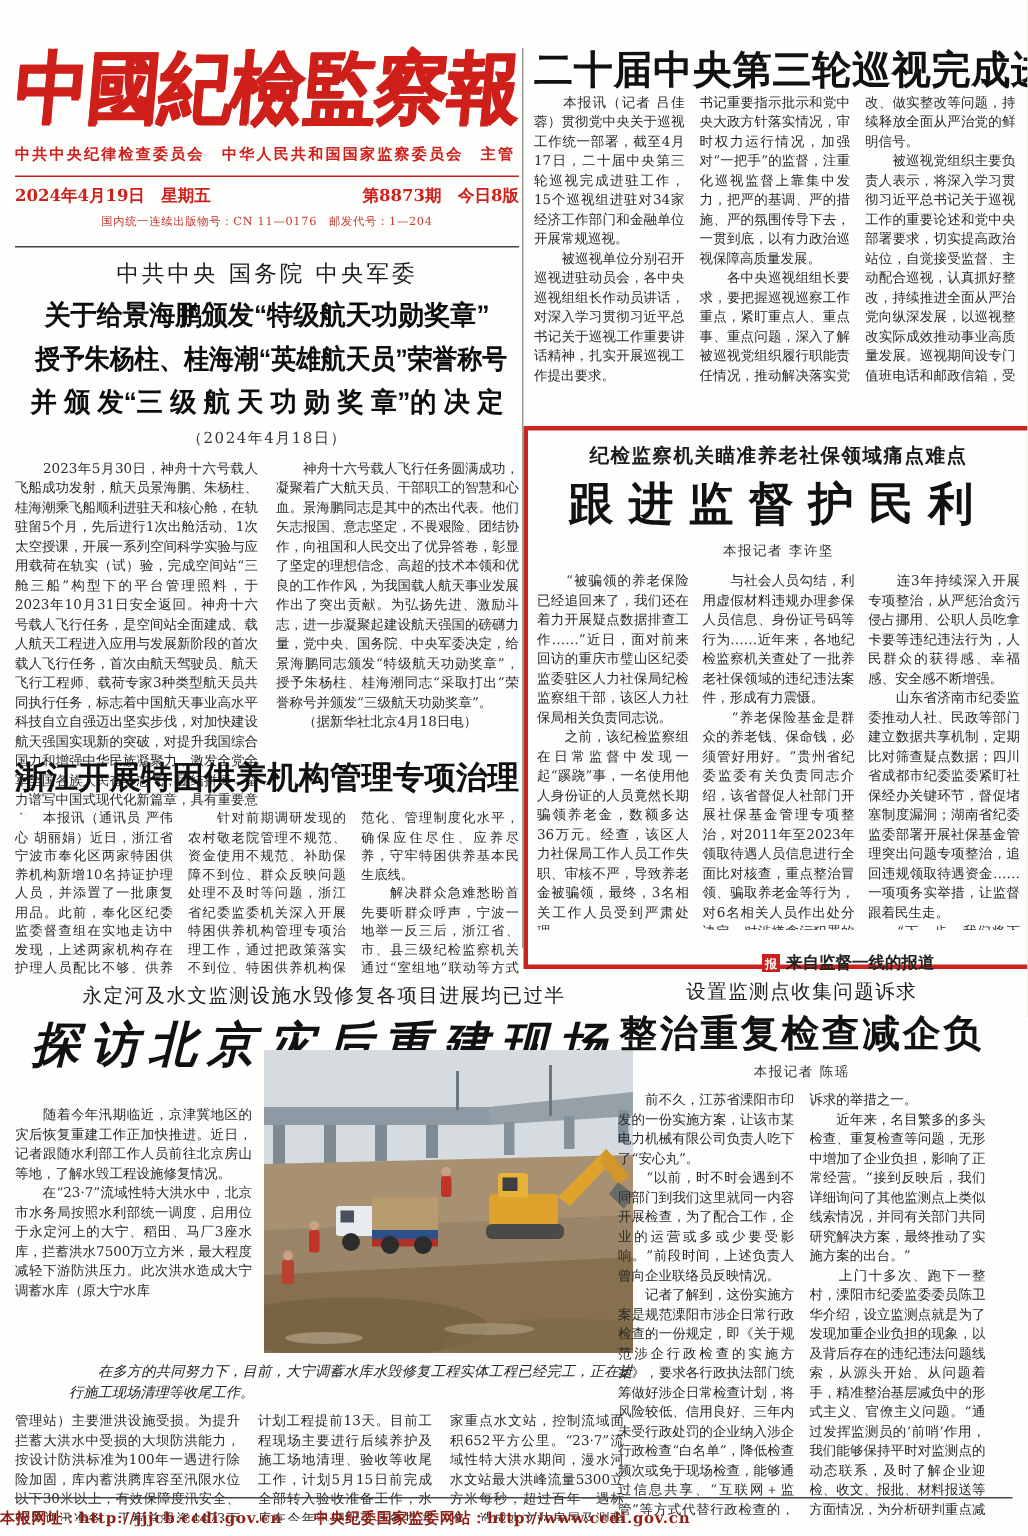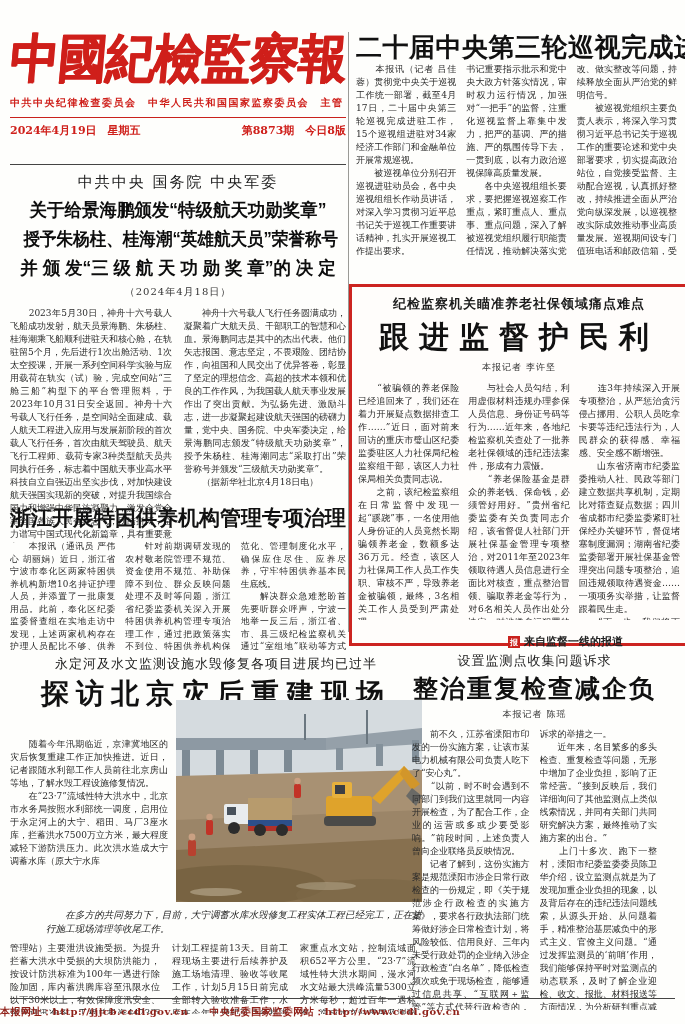--- a/index.html
+++ b/index.html
@@ -36,20 +36,21 @@
 <div class="page">
 
   <div class="abs" style="left:10px;top:32px;width:336px;">
     <div class="masthead-title">中國紀檢監察報</div>
     <div class="masthead-sub" style="margin-top:10px;">中共中央纪律检查委员会　中华人民共和国国家监察委员会　主管</div>
     <div class="red-rule" style="margin-top:7px;"></div>
     <div class="masthead-date" style="margin-top:5px;">
       <span>2024年4月19日　星期五</span>
       <span>第8873期　今日8版</span>
     </div>
+    <div class="masthead-issn" style="margin-top:5px;">国内统一连续出版物号：CN 11—0176　邮发代号：1—204</div>
   </div>
   <div class="abs rule" style="left:10px;top:164px;width:336px;"></div>
 
   <div class="abs vrule" style="left:348px;top:32px;height:600px;"></div>
 
   <div class="abs" style="left:356px;top:32px;width:321px;">
     <div class="hl-serif" style="font-size:26px;letter-spacing:0.5px;white-space:nowrap;">二十届中央第三轮巡视完成进驻</div>
     <div class="cols" style="height:192px;">
       <div class="col body-text">　　本报讯（记者 吕佳蓉）贯彻党中央关于巡视工作统一部署，截至4月17日，二十届中央第三轮巡视完成进驻工作，15个巡视组进驻对34家经济工作部门和金融单位开展常规巡视。
 　　被巡视单位分别召开巡视进驻动员会，各中央巡视组组长作动员讲话，对深入学习贯彻习近平总书记关于巡视工作重要讲话精神，扎实开展巡视工作提出要求。
@@ -81,21 +82,21 @@
     <div class="cols" style="margin-top:10px;height:110px;">
       <div class="col body-text" style="font-size:8.8px;line-height:12.5px;">　　本报讯（通讯员 严伟心 胡丽娟）近日，浙江省宁波市奉化区两家特困供养机构新增10名持证护理人员，并添置了一批康复用品。此前，奉化区纪委监委督查组在实地走访中发现，上述两家机构存在护理人员配比不够、供养设施设备不足等问题，随即督促民政部门和两家机构自查整改。</div>
       <div class="col body-text" style="font-size:8.8px;line-height:12.5px;">　　针对前期调研发现的农村敬老院管理不规范、资金使用不规范、补助保障不到位、群众反映问题处理不及时等问题，浙江省纪委监委机关深入开展特困供养机构管理专项治理工作，通过把政策落实不到位、特困供养机构保障不力、工作人员的不正之风和“吃拿卡要”等问题作为治理重点，进一步提升特困供养机构规</div>
       <div class="col body-text" style="font-size:8.8px;line-height:12.5px;">范化、管理制度化水平，确保应住尽住、应养尽养，守牢特困供养基本民生底线。
 　　解决群众急难愁盼首先要听群众呼声，宁波一地举一反三后，浙江省、市、县三级纪检监察机关通过“室组地”联动等方式汇聚综合监督检查力量，采取打出“机构自查、县区检查、市级督查、省级抽查”的检查模式，实现监督全覆盖。（下转第三版）</div>
     </div>
   </div>
 
   <div class="abs" style="left:10px;top:655px;width:412px;">
     <div class="kicker" style="font-size:13px;letter-spacing:1px;">永定河及水文监测设施水毁修复各项目进展均已过半</div>
-    <div class="hl-serif" style="font-size:28px;letter-spacing:7px;margin-top:4px;white-space:nowrap;">探访北京灾后重建现场</div>
+    <div class="hl-serif" style="font-size:32px;letter-spacing:7px;margin-top:4px;white-space:nowrap;font-style:italic;">探访北京灾后重建现场</div>
     <div class="byline" style="margin-top:4px;">本报记者 侯颗</div>
   </div>
   <div class="abs body-text" style="left:10px;top:738px;width:158px;height:166px;">　　随着今年汛期临近，京津冀地区的灾后恢复重建工作正加快推进。近日，记者跟随水利部工作人员前往北京房山等地，了解水毁工程设施修复情况。
 　　在“23·7”流域性特大洪水中，北京市水务局按照水利部统一调度，启用位于永定河上的大宁、稻田、马厂3座水库，拦蓄洪水7500万立方米，最大程度减轻下游防洪压力。此次洪水造成大宁调蓄水库（原大宁水库</div>
 
   <div class="abs" style="left:176px;top:700px;width:246px;height:202px;">
     <svg width="246" height="202" viewBox="0 0 246 202" xmlns="http://www.w3.org/2000/svg">
       <rect width="246" height="202" fill="#ccd3d8"></rect>
       <rect y="0" width="246" height="80" fill="#d5dbdf"></rect>
 

